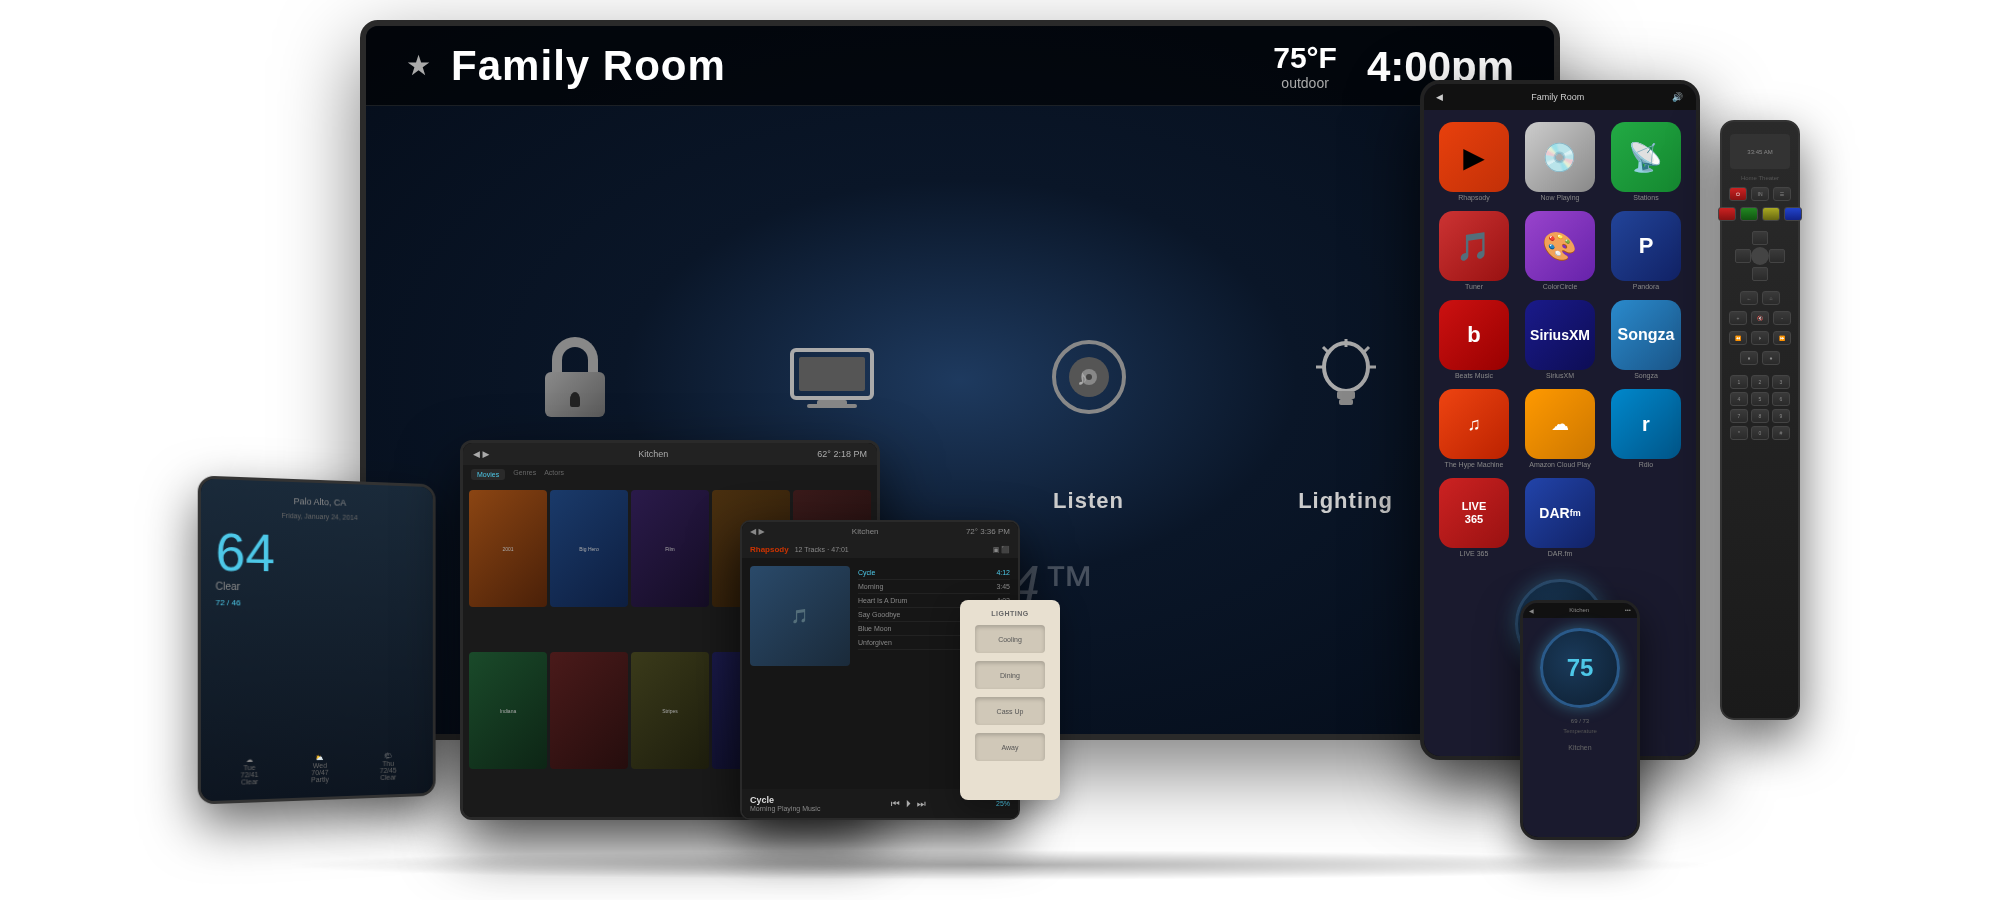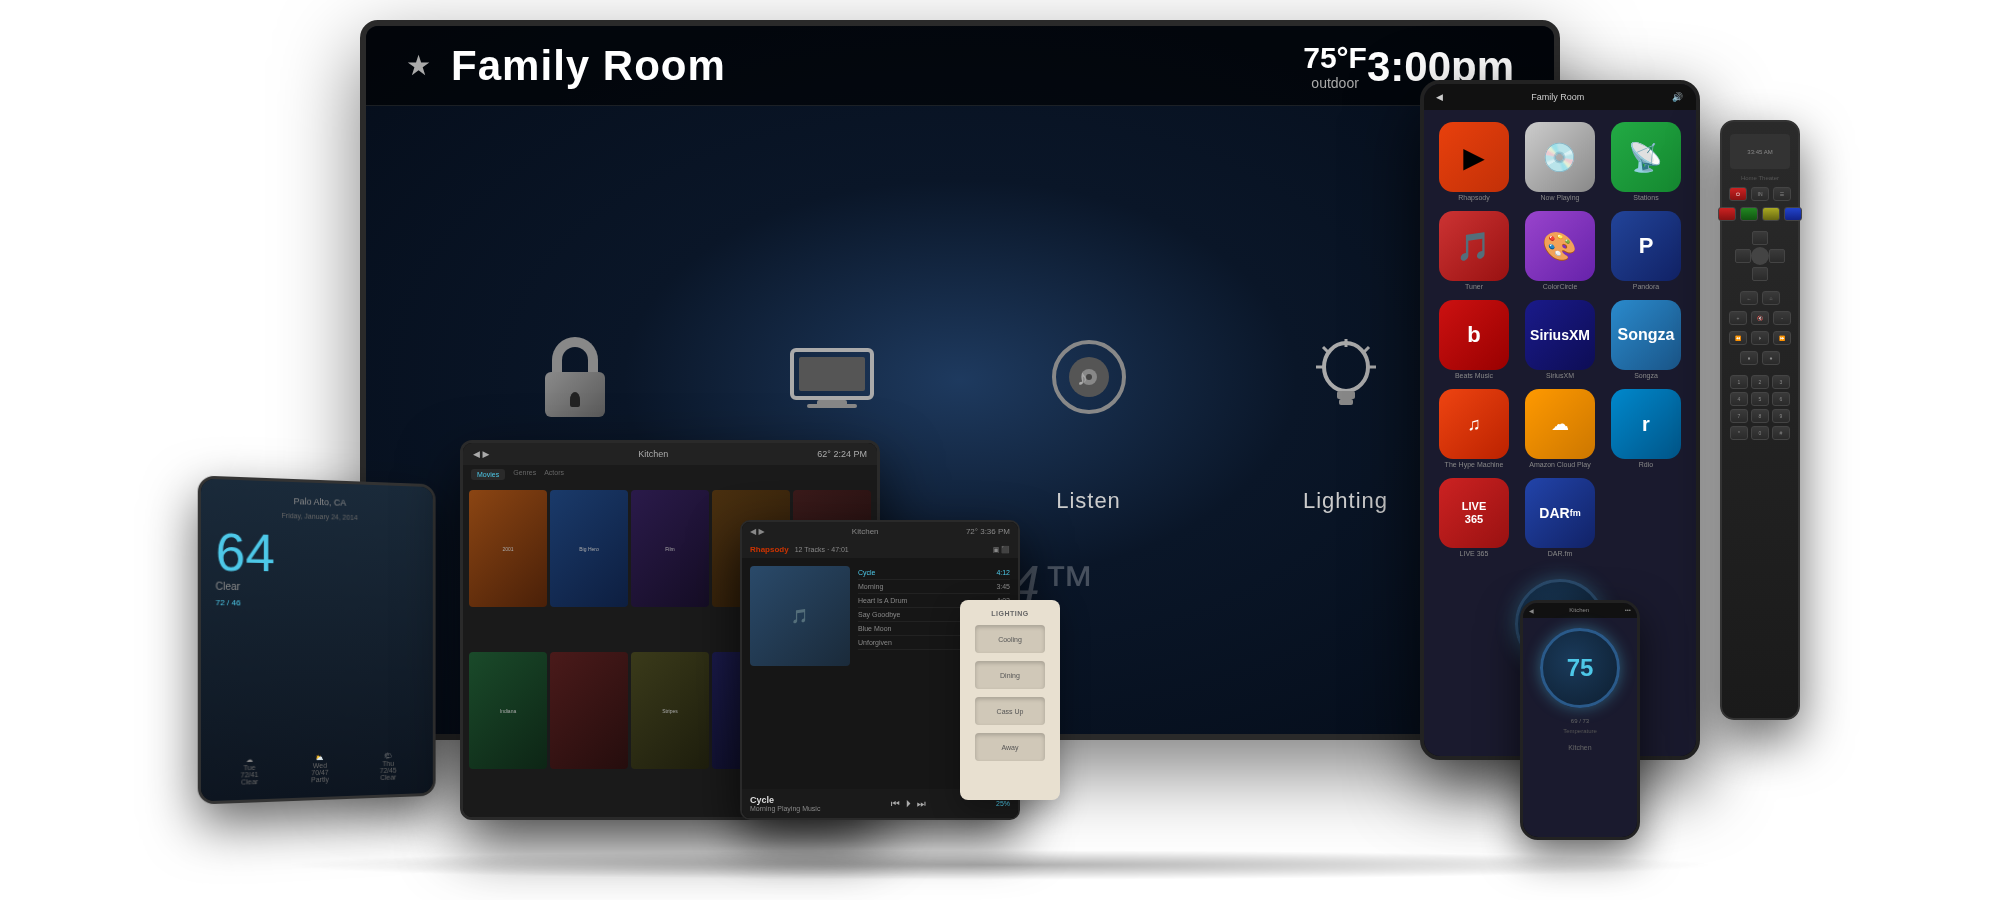--- a/index.html
+++ b/index.html
@@ -72,20 +72,21 @@
     .tv-room-name {
       font-size: 42px;
       font-weight: bold;
       color: #ffffff;
       letter-spacing: 1px;
     }
 
     .tv-header-right {
       display: flex;
       align-items: flex-end;
+      gap: 30px;
     }
 
     .tv-weather {
       text-align: center;
       color: #ffffff;
     }
     .tv-temp {
       font-size: 30px;
       font-weight: bold;
     }
@@ -185,21 +186,21 @@
       transform: translateX(-50%);
       width: 10px;
       height: 15px;
       background: #222;
       border-radius: 50% 50% 2px 2px;
     }
 
     .tv-menu-label {
       font-size: 22px;
       color: #cccccc;
-      font-weight: 400;
+      font-weight: 700;
       letter-spacing: 1px;
       margin-top: 45px;
     }
 
     
     .tv-stand {
       position: absolute;
       bottom: -30px;
       left: 50%;
       transform: translateX(-50%);
@@ -724,21 +725,21 @@
       <div class="tv-header">
         <div class="tv-header-left">
           <span class="tv-star">★</span>
           <span class="tv-room-name">Family Room</span>
         </div>
         <div class="tv-header-right">
           <div class="tv-weather">
             <div class="tv-temp">75°F</div>
             <div class="tv-outdoor">outdoor</div>
           </div>
-          <div class="tv-time">3:00pm</div>
+          <div class="tv-time">4:00pm</div>
         </div>
       </div>
 
       <div class="tv-content">
 
         <div class="control4-logo">Control4™</div>
 
         <div class="tv-menu">
 
           <div class="tv-menu-item">
@@ -833,21 +834,21 @@
         </div>
       </div>
     </div>
   </div>
 
   <div class="tablet-center">
     <div class="tablet-center-screen">
       <div class="tablet-header-bar">
         <span>◀ ▶</span>
         <span>Kitchen</span>
-        <span>62° 2:24 PM</span>
+        <span>62° 2:18 PM</span>
       </div>
       <div style="padding: 4px 8px; display:flex; gap:8px; background:#1a1a1a;">
         <span style="font-size:7px; color:#4dc8e8; padding: 2px 6px; background:#2a2a2a; border-radius:3px;">Movies</span>
         <span style="font-size:7px; color:#666;">Genres</span>
         <span style="font-size:7px; color:#666;">Actors</span>
       </div>
       <div class="movie-grid">
         <div class="movie-thumb movie-thumb-1">
             <span style="font-size:5px;color:#aaa;text-align:center;padding:2px;">2001</span>
           </div>

